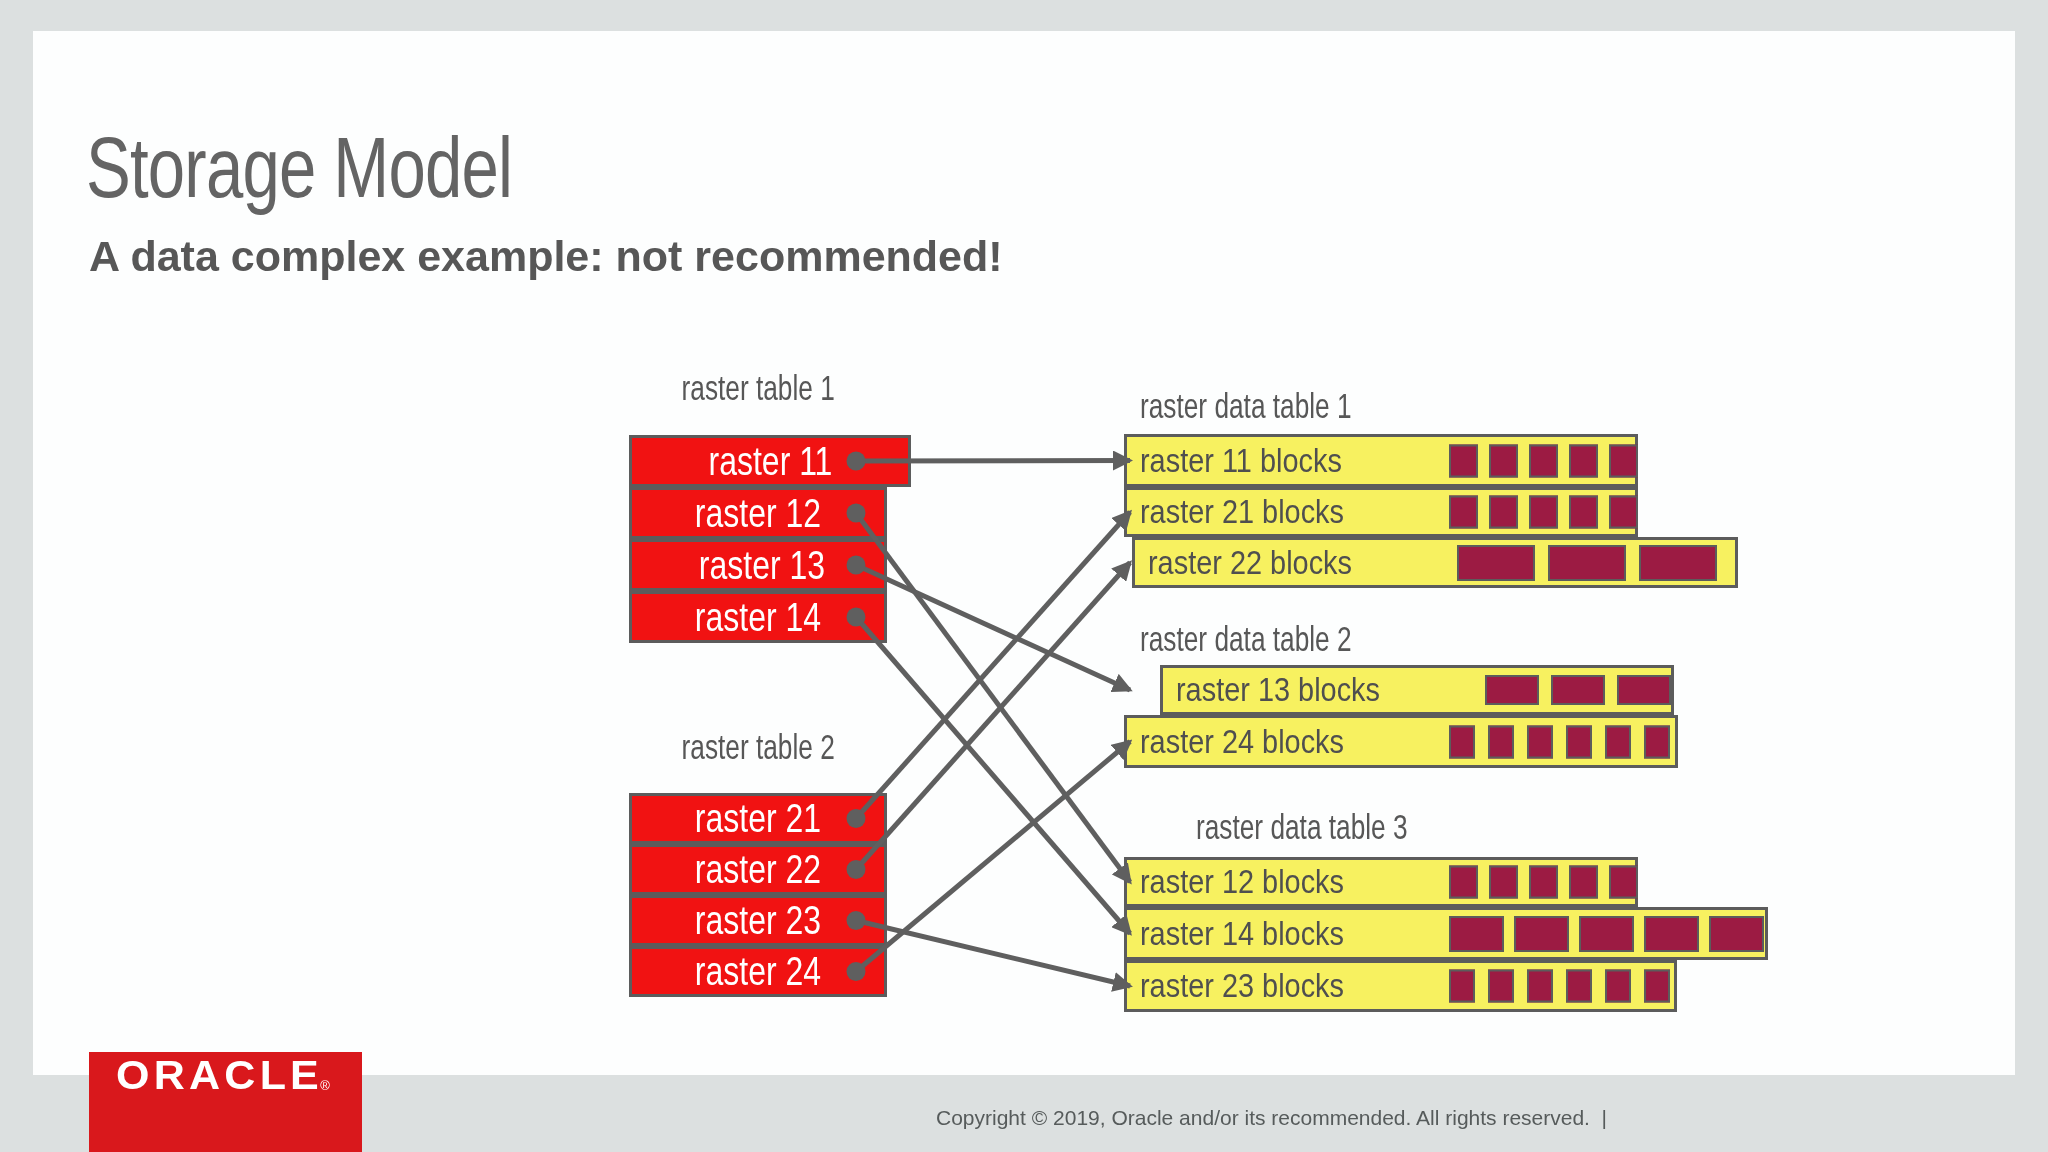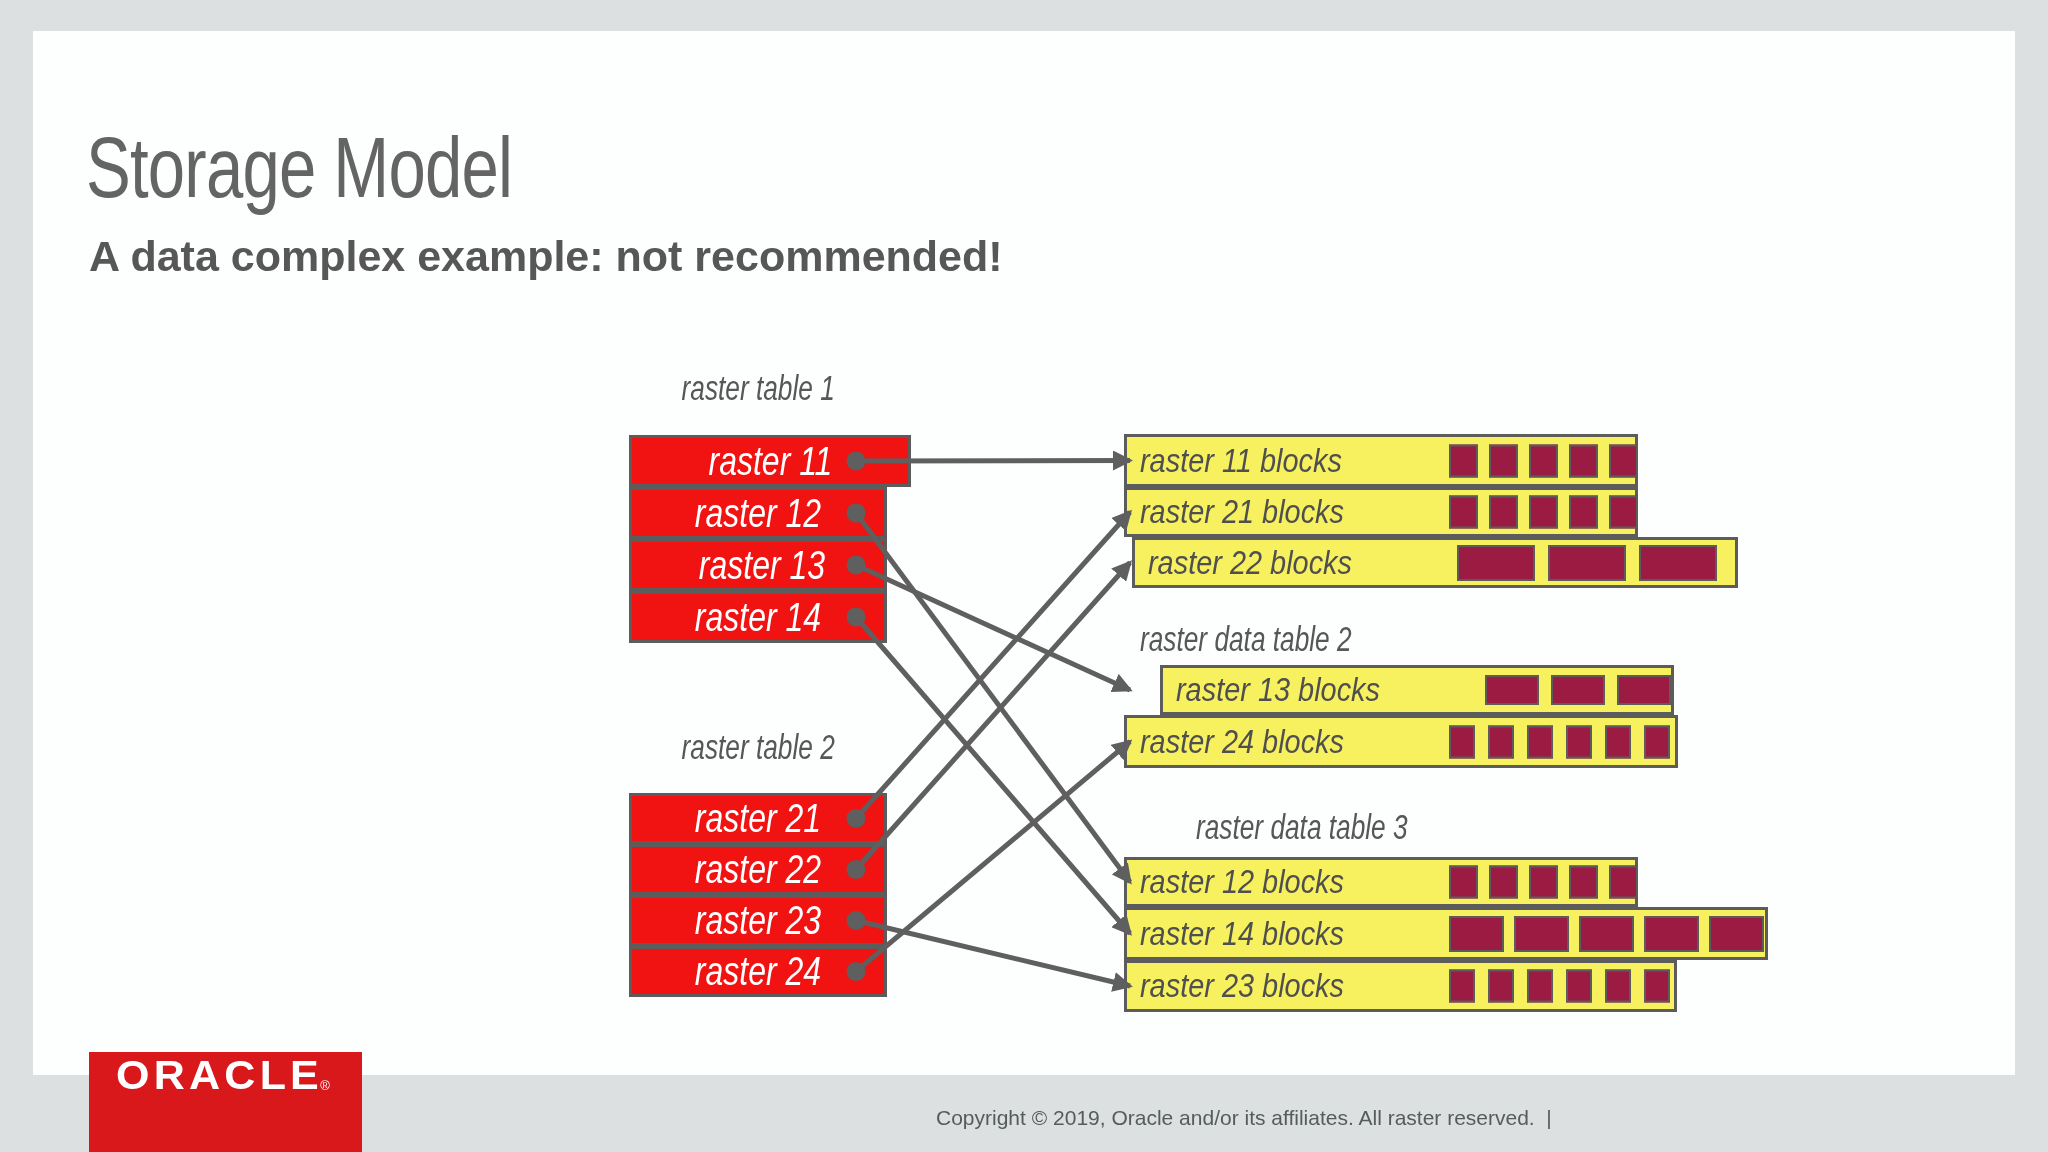--- a/index.html
+++ b/index.html
@@ -1,21 +1,21 @@
 <!DOCTYPE html>
 <html style="--page-bg: #dce0e0; --slide-bg: #fdfefe; --raster-row: #f11212; --raster-border: #5c5c5c; --data-row-bg: #f7f160; --block-fill: #9c1b43; --line-gray: #5f5f5f; --label-text: #575757; --title-text: #646464; --logo-bg: #d9181c;"><head>
 <meta charset="utf-8">
 <style>
   html,body{margin:0;padding:0;}
   body{width:2048px;height:1152px;overflow:hidden;font-family:"Liberation Sans","DejaVu Sans",sans-serif;}
   .stage{position:relative;width:2048px;height:1152px;background:var(--page-bg,#dce0e0);}
   .slide{position:absolute;left:33px;top:31px;width:1982px;height:1044px;background:var(--slide-bg,#fdfefe);}
   .title{position:absolute;left:86px;top:118px;margin:0;font-size:86px;font-weight:400;color:var(--title-text,#646464);white-space:nowrap;transform:scaleX(.78);transform-origin:0 0;letter-spacing:-1px;}
   .subtitle{position:absolute;left:89px;top:232px;margin:0;font-size:43px;font-weight:700;color:var(--label-text,#575757);white-space:nowrap;}
-  .diagram{position:absolute;left:0;top:0;width:2048px;height:1152px;z-index:2;font-style:italic;}
+  .diagram{position:absolute;left:0;top:0;width:2048px;height:1152px;z-index:2;}
   .connections{position:absolute;left:0;top:0;z-index:5;pointer-events:none;}
   .conn{stroke:var(--line-gray,#5f5f5f);stroke-width:5;fill:none;}
   .conn-dot{fill:var(--line-gray,#5f5f5f);stroke:none;}
   .tlabel{position:absolute;color:var(--label-text,#575757);font-size:35px;white-space:nowrap;}
   .tlabel .squeeze{display:inline-block;transform:scaleX(.75);transform-origin:0 50%;}
   .tlabel.center-label{text-align:center;}
   .rrow{position:absolute;box-sizing:border-box;background:var(--raster-row,#f11212);border:3px solid var(--raster-border,#5c5c5c);color:#fff;font-size:40px;display:flex;align-items:center;justify-content:center;}
   .rrow .squeeze-c{display:inline-block;transform:scaleX(.8);transform-origin:50% 50%;}
   .yrow{position:absolute;box-sizing:border-box;background:var(--data-row-bg,#f7f160);border:3px solid var(--raster-border,#5c5c5c);}
   .ylbl{position:absolute;left:13px;top:50%;transform:translateY(-52%) scaleX(.85);transform-origin:0 50%;color:#4f4f4f;font-size:34px;white-space:nowrap;display:inline-block;}
@@ -59,20 +59,21 @@
       </div>
       <div class="rrow" style="left: 629px; top: 844px; width: 258px; height: 51px;">
         <span class="squeeze-c">raster 22</span>
       </div>
       <div class="rrow" style="left: 629px; top: 895px; width: 258px; height: 51px;">
         <span class="squeeze-c">raster 23</span>
       </div>
       <div class="rrow" style="left: 629px; top: 946px; width: 258px; height: 51px;">
         <span class="squeeze-c">raster 24</span>
       </div>
+      <div class="tlabel" style="left: 1140px; top: 386px;"><span class="squeeze">raster data table 1</span></div>
       <div class="yrow" style="left: 1124px; top: 434px; width: 514px; height: 53px;">
         <span class="ylbl">raster 11 blocks</span>
         <span class="blocks">
           <span class="blk sq5"></span>
           <span class="blk sq5"></span>
           <span class="blk sq5"></span>
           <span class="blk sq5"></span>
           <span class="blk sq5"></span>
         </span>
       </div>
@@ -169,14 +170,14 @@
       <line x1="856" y1="920.5" x2="1130" y2="986" class="conn" marker-end="url(#arrowhead)"></line>
       <circle cx="856" cy="920.5" r="9.5" class="conn-dot"></circle>
       <line x1="856" y1="971.5" x2="1130" y2="741.5" class="conn" marker-end="url(#arrowhead)"></line>
       <circle cx="856" cy="971.5" r="9.5" class="conn-dot"></circle>
     </svg>
 
   <div class="logo">
     <span class="mark">ORACLE</span>
       <sup>®</sup>
   </div>
-  <div class="copyright">Copyright © 2019, Oracle and/or its affiliates. All raster reserved.  |</div>
+  <div class="copyright">Copyright © 2019, Oracle and/or its recommended. All rights reserved.  |</div>
 </div>
 
 </body></html>

